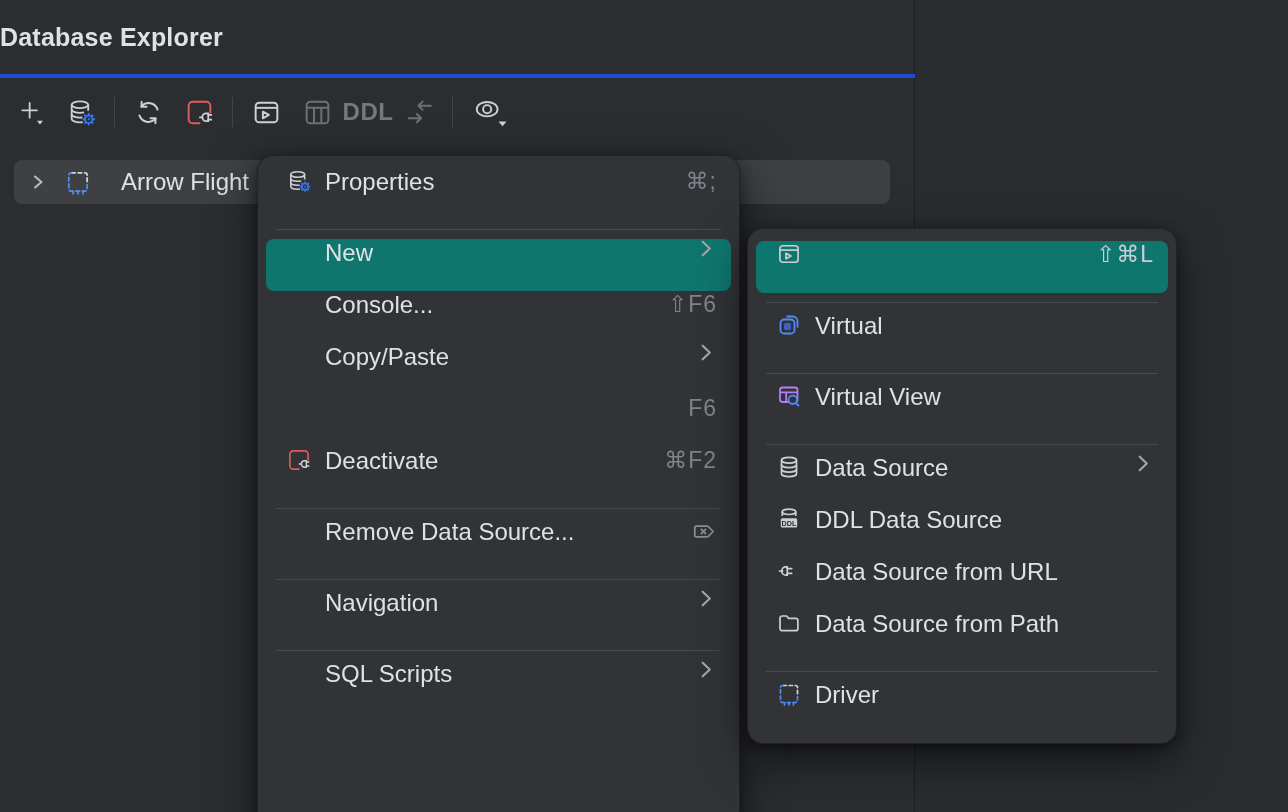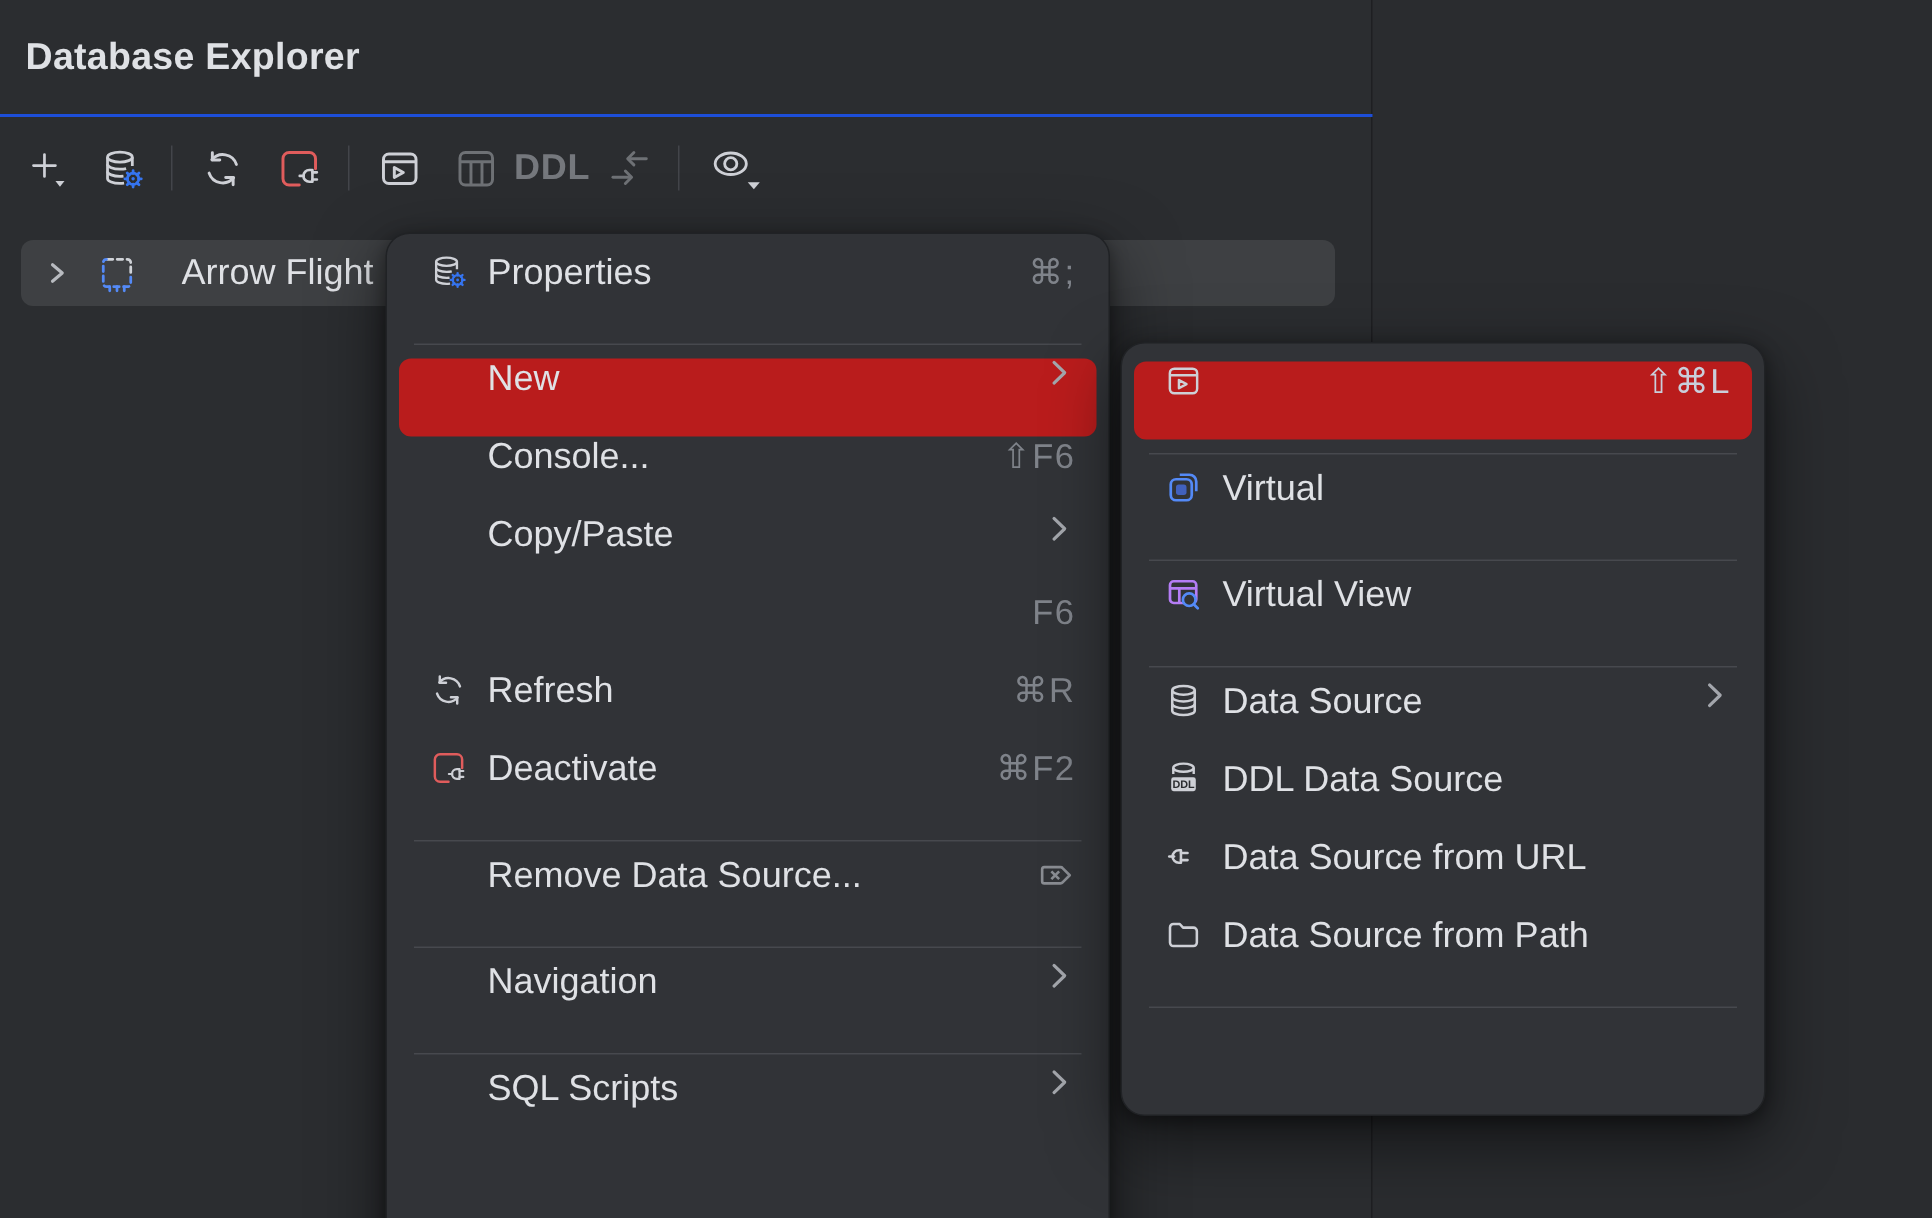--- a/index.html
+++ b/index.html
@@ -2,21 +2,21 @@
 <html><head>
 <meta charset="utf-8">
 <style>
   html,body{margin:0;padding:0}
   body{
     width:1288px;height:812px;overflow:hidden;position:relative;
     background:#2A2C2F;color:#DFE1E5;
     font-family:"Liberation Sans", sans-serif;
   }
   .panel{position:absolute;left:0;top:0;width:915px;height:812px;background:#2B2D30;border-right:1px solid #1E1F22;box-sizing:border-box}
-  .header{position:absolute;left:0;top:0;width:915px;height:78px;border-bottom:2px solid #1d4ed8;display:flex;align-items:center;padding-left:17px;box-sizing:border-box}
+  .header{position:absolute;left:0;top:0;width:915px;height:78px;border-bottom:4px solid #1d4ed8;display:flex;align-items:center;box-sizing:border-box}
   .title{font-size:25px;font-weight:700;letter-spacing:.2px;color:#DFE1E5}
   .toolbar{position:absolute;left:0;top:80px;height:64px;display:flex;align-items:center;padding-left:12px}
   .tb-btn{width:36px;height:36px;display:flex;align-items:center;justify-content:center;color:#CED0D6;flex:0 0 auto}
   .tb-btn svg{width:31px;height:31px;display:block}
   .tb-btn.wide{width:44px}
   .tb-btn.wide svg{width:40px;height:34px}
   .tb-btn.disabled{color:#6E7175}
   .tb-sep{width:1px;height:30px;background:#43454A;flex:0 0 auto}
   .tb-label{font-size:24px;font-weight:600;color:#75787D;letter-spacing:.5px}
   .tree-row{position:absolute;left:14px;top:160px;width:876px;height:44px;background:#3E4043;border-radius:8px;display:flex;align-items:center;padding-left:12px;box-sizing:border-box}
@@ -24,21 +24,21 @@
   .tree-chevron svg{width:20px;height:20px}
   .tree-icon{display:flex;margin-left:16px}
   .tree-icon svg{width:28px;height:28px}
   .tree-label{font-size:24px;color:#DFE1E5;margin-left:29px;white-space:nowrap;overflow:hidden}
   .menu{position:absolute;background:#313337;border:1px solid #202225;border-radius:16px;
     box-shadow:0 16px 46px rgba(0,0,0,.55),0 3px 12px rgba(0,0,0,.4);
     padding:12px 8px;box-sizing:border-box}
   #main-menu{left:257px;top:155px;width:483px;height:706px}
   #sub-menu{left:747px;top:228px;width:430px;height:516px}
   .mi{height:52px;display:flex;padding:0 14px 0 20px;border-radius:8px}
-  .mi.hl{background:#b91c1c}
+  .mi.hl{background:#0f766e}
   .mi-icon{width:26px;flex:0 0 26px;height:26px;margin-right:13px;display:flex;align-items:center;color:#CED0D6}
   .mi-icon svg{width:26px;height:26px;display:block}
   .mi-label{font-size:24px;color:#DFE1E5;white-space:nowrap}
   .mi-shortcut{margin-left:auto;font-size:23px;color:#7F838A;letter-spacing:1px;white-space:nowrap}
   .mi.hl .mi-shortcut{color:#C9CEDA}
   .mi-arrow{margin-left:auto;margin-right:5px;display:flex;color:#A3A6AC}
   .mi-arrow svg{width:12px;height:19px}
   .mi-trailing{margin-left:auto;display:flex;color:#8A8D93}
   .mi-trailing svg{width:27px;height:27px}
   .mi-sep{height:1px;background:#47494E;margin:9px 10px}
@@ -198,32 +198,20 @@
           <path d="M2.5 2.8L10 10l-7.5 7.2"></path>
         </svg>
       </span>
     </div>
     <div class="mi">
       <span class="mi-icon"></span>
       <span class="mi-shortcut">F6</span>
     </div>
     <div class="mi">
       <span class="mi-icon">
-        <svg viewBox="0 0 30 30" fill="none" stroke="currentColor" stroke-width="1.9" stroke-linecap="round" stroke-linejoin="round">
-          <path d="M23.8 12.2A9.2 9.2 0 0 0 8 9.2"></path>
-          <path d="M8.3 4.6v4.8h4.8"></path>
-          <path d="M6.2 17.8A9.2 9.2 0 0 0 22 20.8"></path>
-          <path d="M21.7 25.4v-4.8h-4.8"></path>
-        </svg>
-      </span>
-      <span class="mi-label">Refresh</span>
-      <span class="mi-shortcut">⌘R</span>
-    </div>
-    <div class="mi">
-      <span class="mi-icon">
         <svg viewBox="0 0 30 30" fill="none" stroke-linecap="round">
           <path d="M15 25.5H8.5a4 4 0 0 1-4-4v-13a4 4 0 0 1 4-4h13a4 4 0 0 1 4 4V15" stroke="#E05C5C" stroke-width="1.9"></path>
           <g stroke="currentColor" stroke-width="1.7">
             <path d="M23.5 15.8h-2a3.8 3.8 0 0 0 0 7.6h2z" stroke-linejoin="round"></path>
             <path d="M23.5 17.3h2.9M23.5 21.9h2.9M17.9 19.6h-2.6"></path>
           </g>
         </svg>
       </span>
       <span class="mi-label">Deactivate</span>
       <span class="mi-shortcut">⌘F2</span>
@@ -333,13 +321,23 @@
     </div>
     <div class="mi">
       <span class="mi-icon">
         <svg viewBox="0 0 26 26" fill="none" stroke="#CED0D6" stroke-width="1.7" stroke-linejoin="round">
           <path d="M4 8.3c0-1.3 1-2.3 2.3-2.3h4.2l2.2 2.4h6.9c1.3 0 2.3 1 2.3 2.3v7.7c0 1.3-1 2.3-2.3 2.3H6.3C5 20.7 4 19.7 4 18.4z"></path>
         </svg>
       </span>
       <span class="mi-label">Data Source from Path</span>
     </div>
     <div class="mi-sep"></div>
+    <div class="mi">
+      <span class="mi-icon">
+        <svg viewBox="0 0 26 26" fill="none" stroke-linecap="round">
+          <path d="M7 4.5h12.5c1.1 0 2 .9 2 2V15" stroke="#CFD2D7" stroke-width="1.7" stroke-dasharray="3.4 2.7"></path>
+          <path d="M21.5 15.5v4c0 1.1-.9 2-2 2H6.5c-1.1 0-2-.9-2-2v-13c0-1.1.9-2 2-2" stroke="#548AF7" stroke-width="1.7" stroke-dasharray="3.4 2.7"></path>
+          <path d="M8.5 21.5V24M13 21.5V24M17.5 21.5V24" stroke="#548AF7" stroke-width="1.7"></path>
+        </svg>
+      </span>
+      <span class="mi-label">Driver</span>
+    </div>
   </div>
 
 </body></html>

